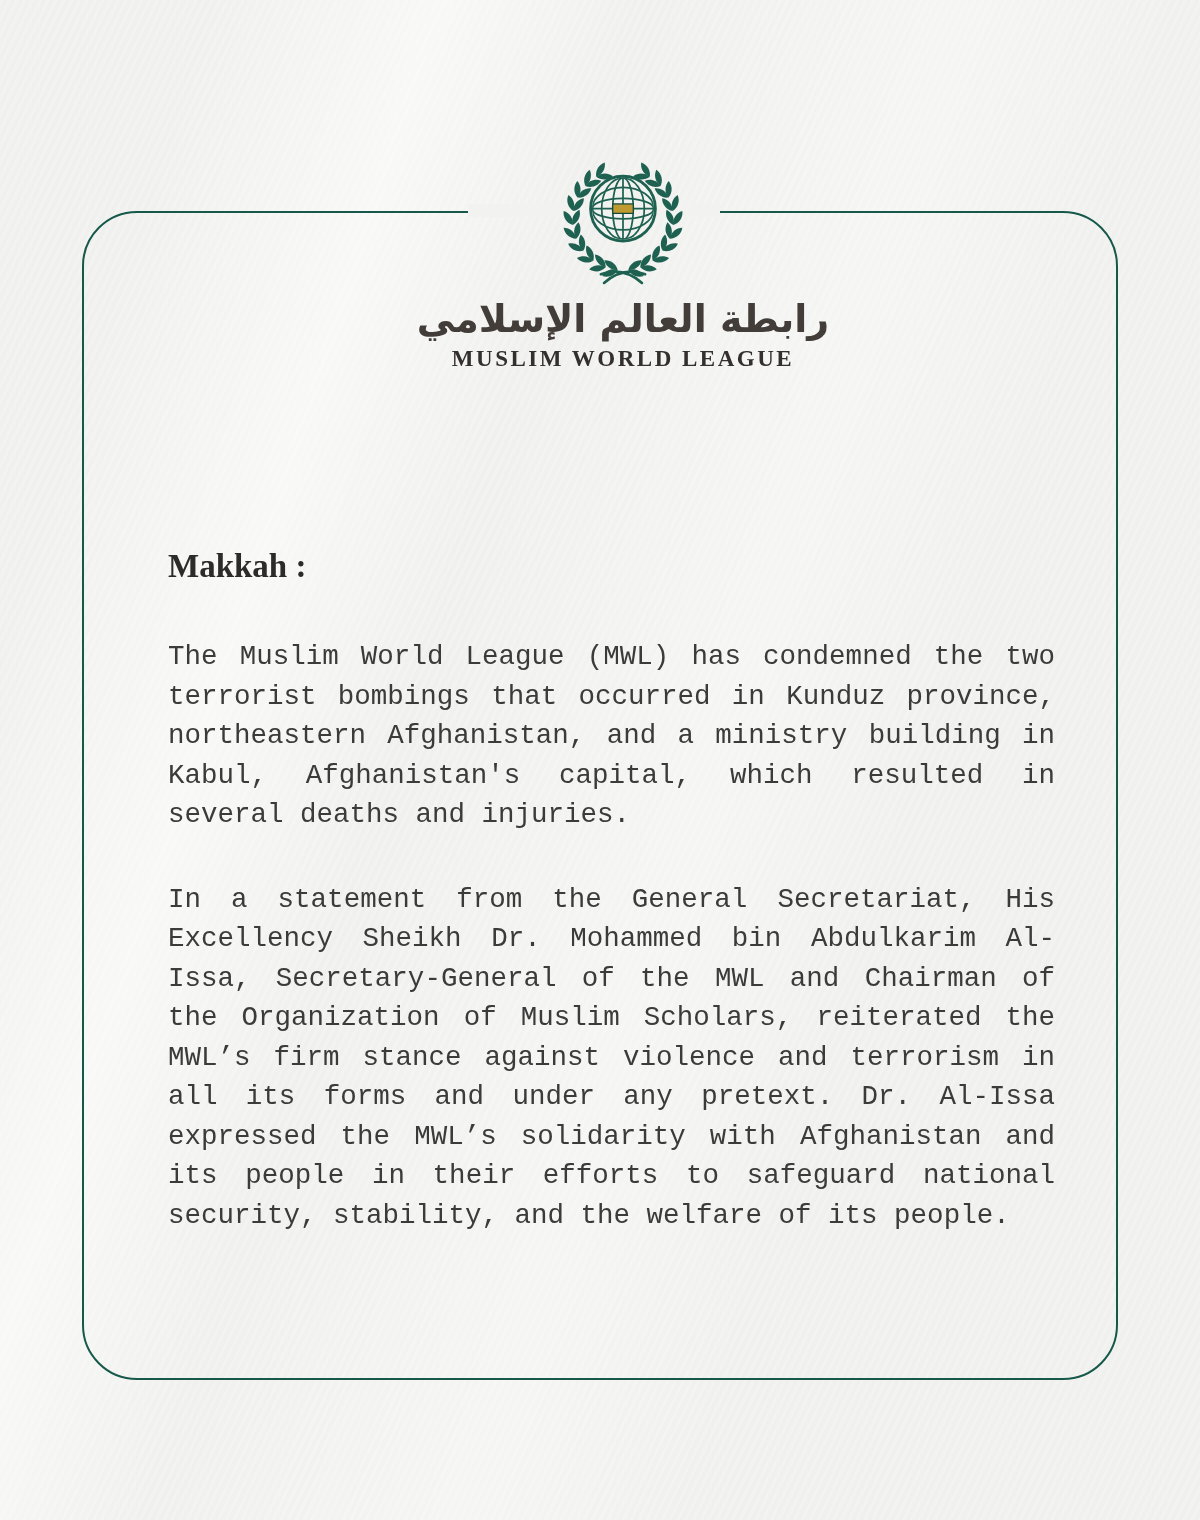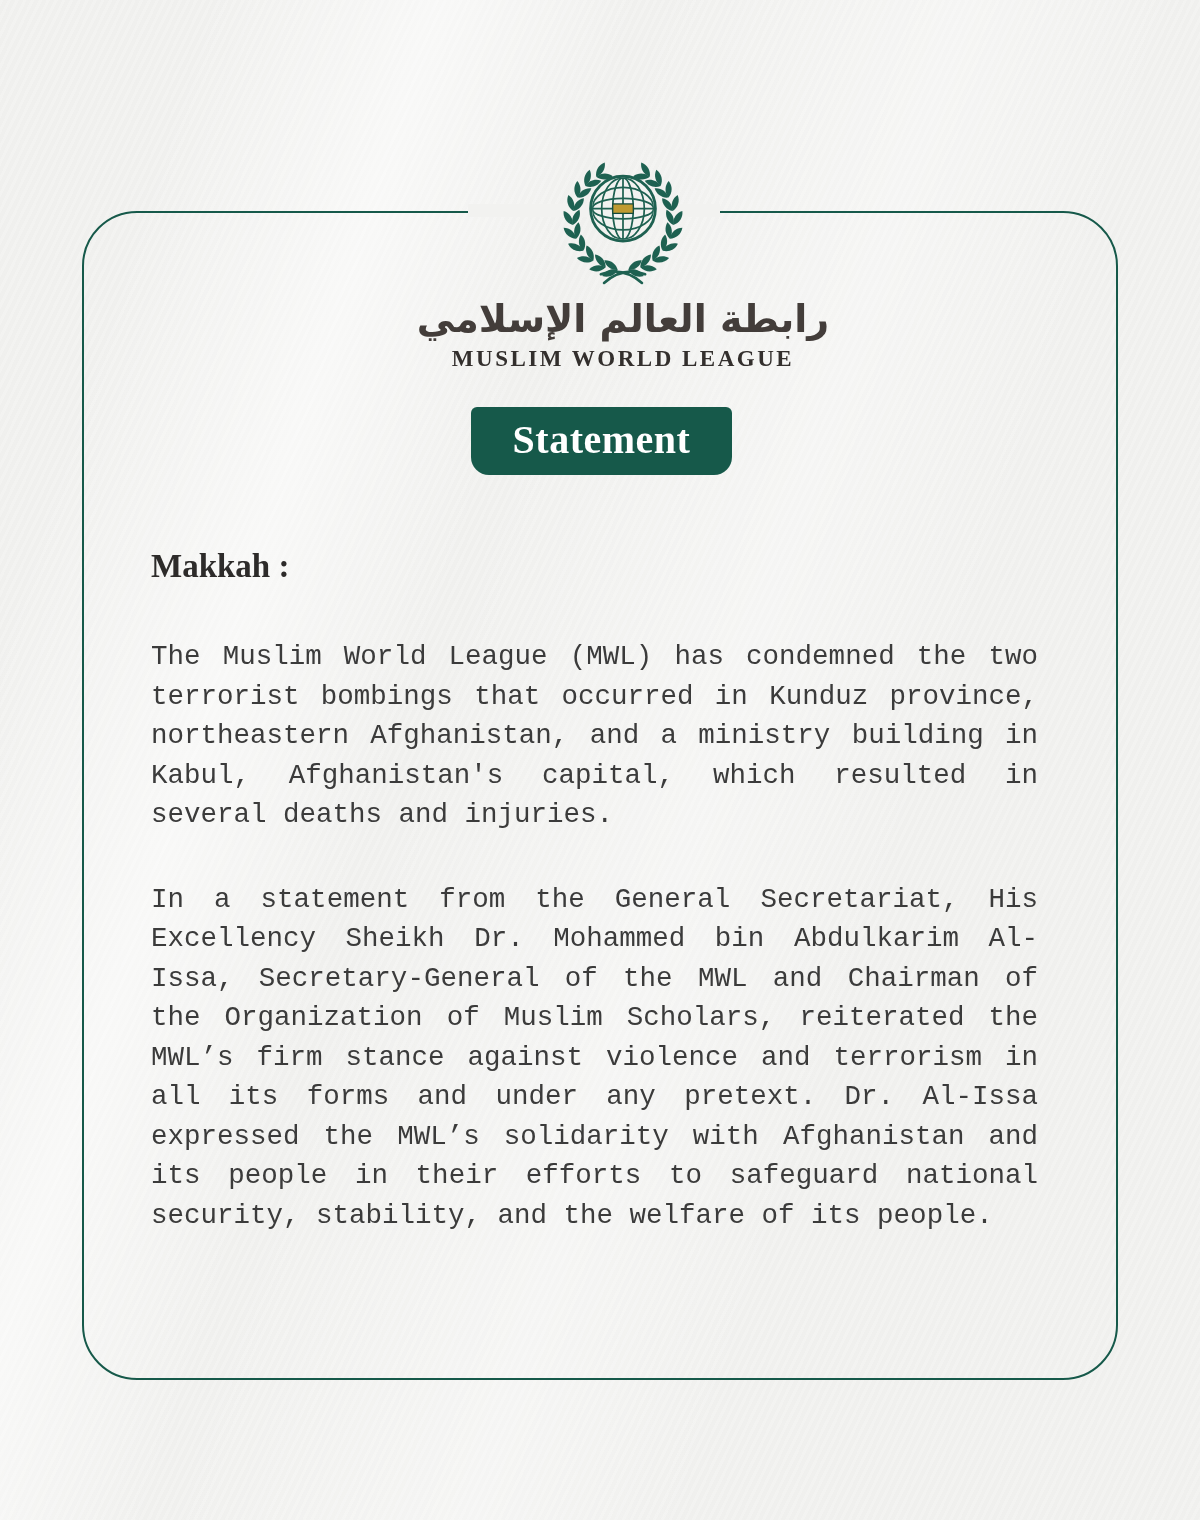--- a/index.html
+++ b/index.html
@@ -83,21 +83,21 @@
   .banner-label{
     font-family:var(--serif);
     font-weight:700;
     font-size:40px;
     color:#ffffff;
     letter-spacing:.5px;
     padding-bottom:3px;
   }
   .content{
     position:absolute;
-    left:151px;top:548px;
+    left:168px;top:548px;
     width:887px;
     z-index:3;
   }
   .dateline{
     font-family:var(--serif);
     font-size:33px;
     font-weight:700;
     color:var(--heading-text);
     margin-bottom:52px;
   }
@@ -166,23 +166,20 @@
           <line x1="61" y1="74" x2="139" y2="74"></line>
         </g>
         <rect x="87" y="68" width="26" height="12" fill="var(--gold)" stroke="#124a3d" stroke-width="1.6"></rect>
       </g>
     </svg>
 
     <div class="arabic">رابطة العالم الإسلامي</div>
     <div class="org-name">MUSLIM WORLD LEAGUE</div>
   </div>
 
-  <div class="banner">
-    <span class="banner-label">Statement</span>
-  </div>
 
   <div class="content">
     <h2 class="dateline">Makkah :</h2>
     <p>The Muslim World League (MWL) has condemned the two terrorist bombings that occurred in Kunduz province, northeastern Afghanistan, and a ministry building in Kabul, Afghanistan's capital, which resulted in several deaths and injuries.</p>
     <p>In a statement from the General Secretariat, His Excellency Sheikh Dr. Mohammed bin Abdulkarim Al-Issa, Secretary-General of the MWL and Chairman of the Organization of Muslim Scholars, reiterated the MWL’s firm stance against violence and terrorism in all its forms and under any pretext. Dr. Al-Issa expressed the MWL’s solidarity with Afghanistan and its people in their efforts to safeguard national security, stability, and the welfare of its people.</p>
   </div>
 
 </div>
 
 </body></html>

